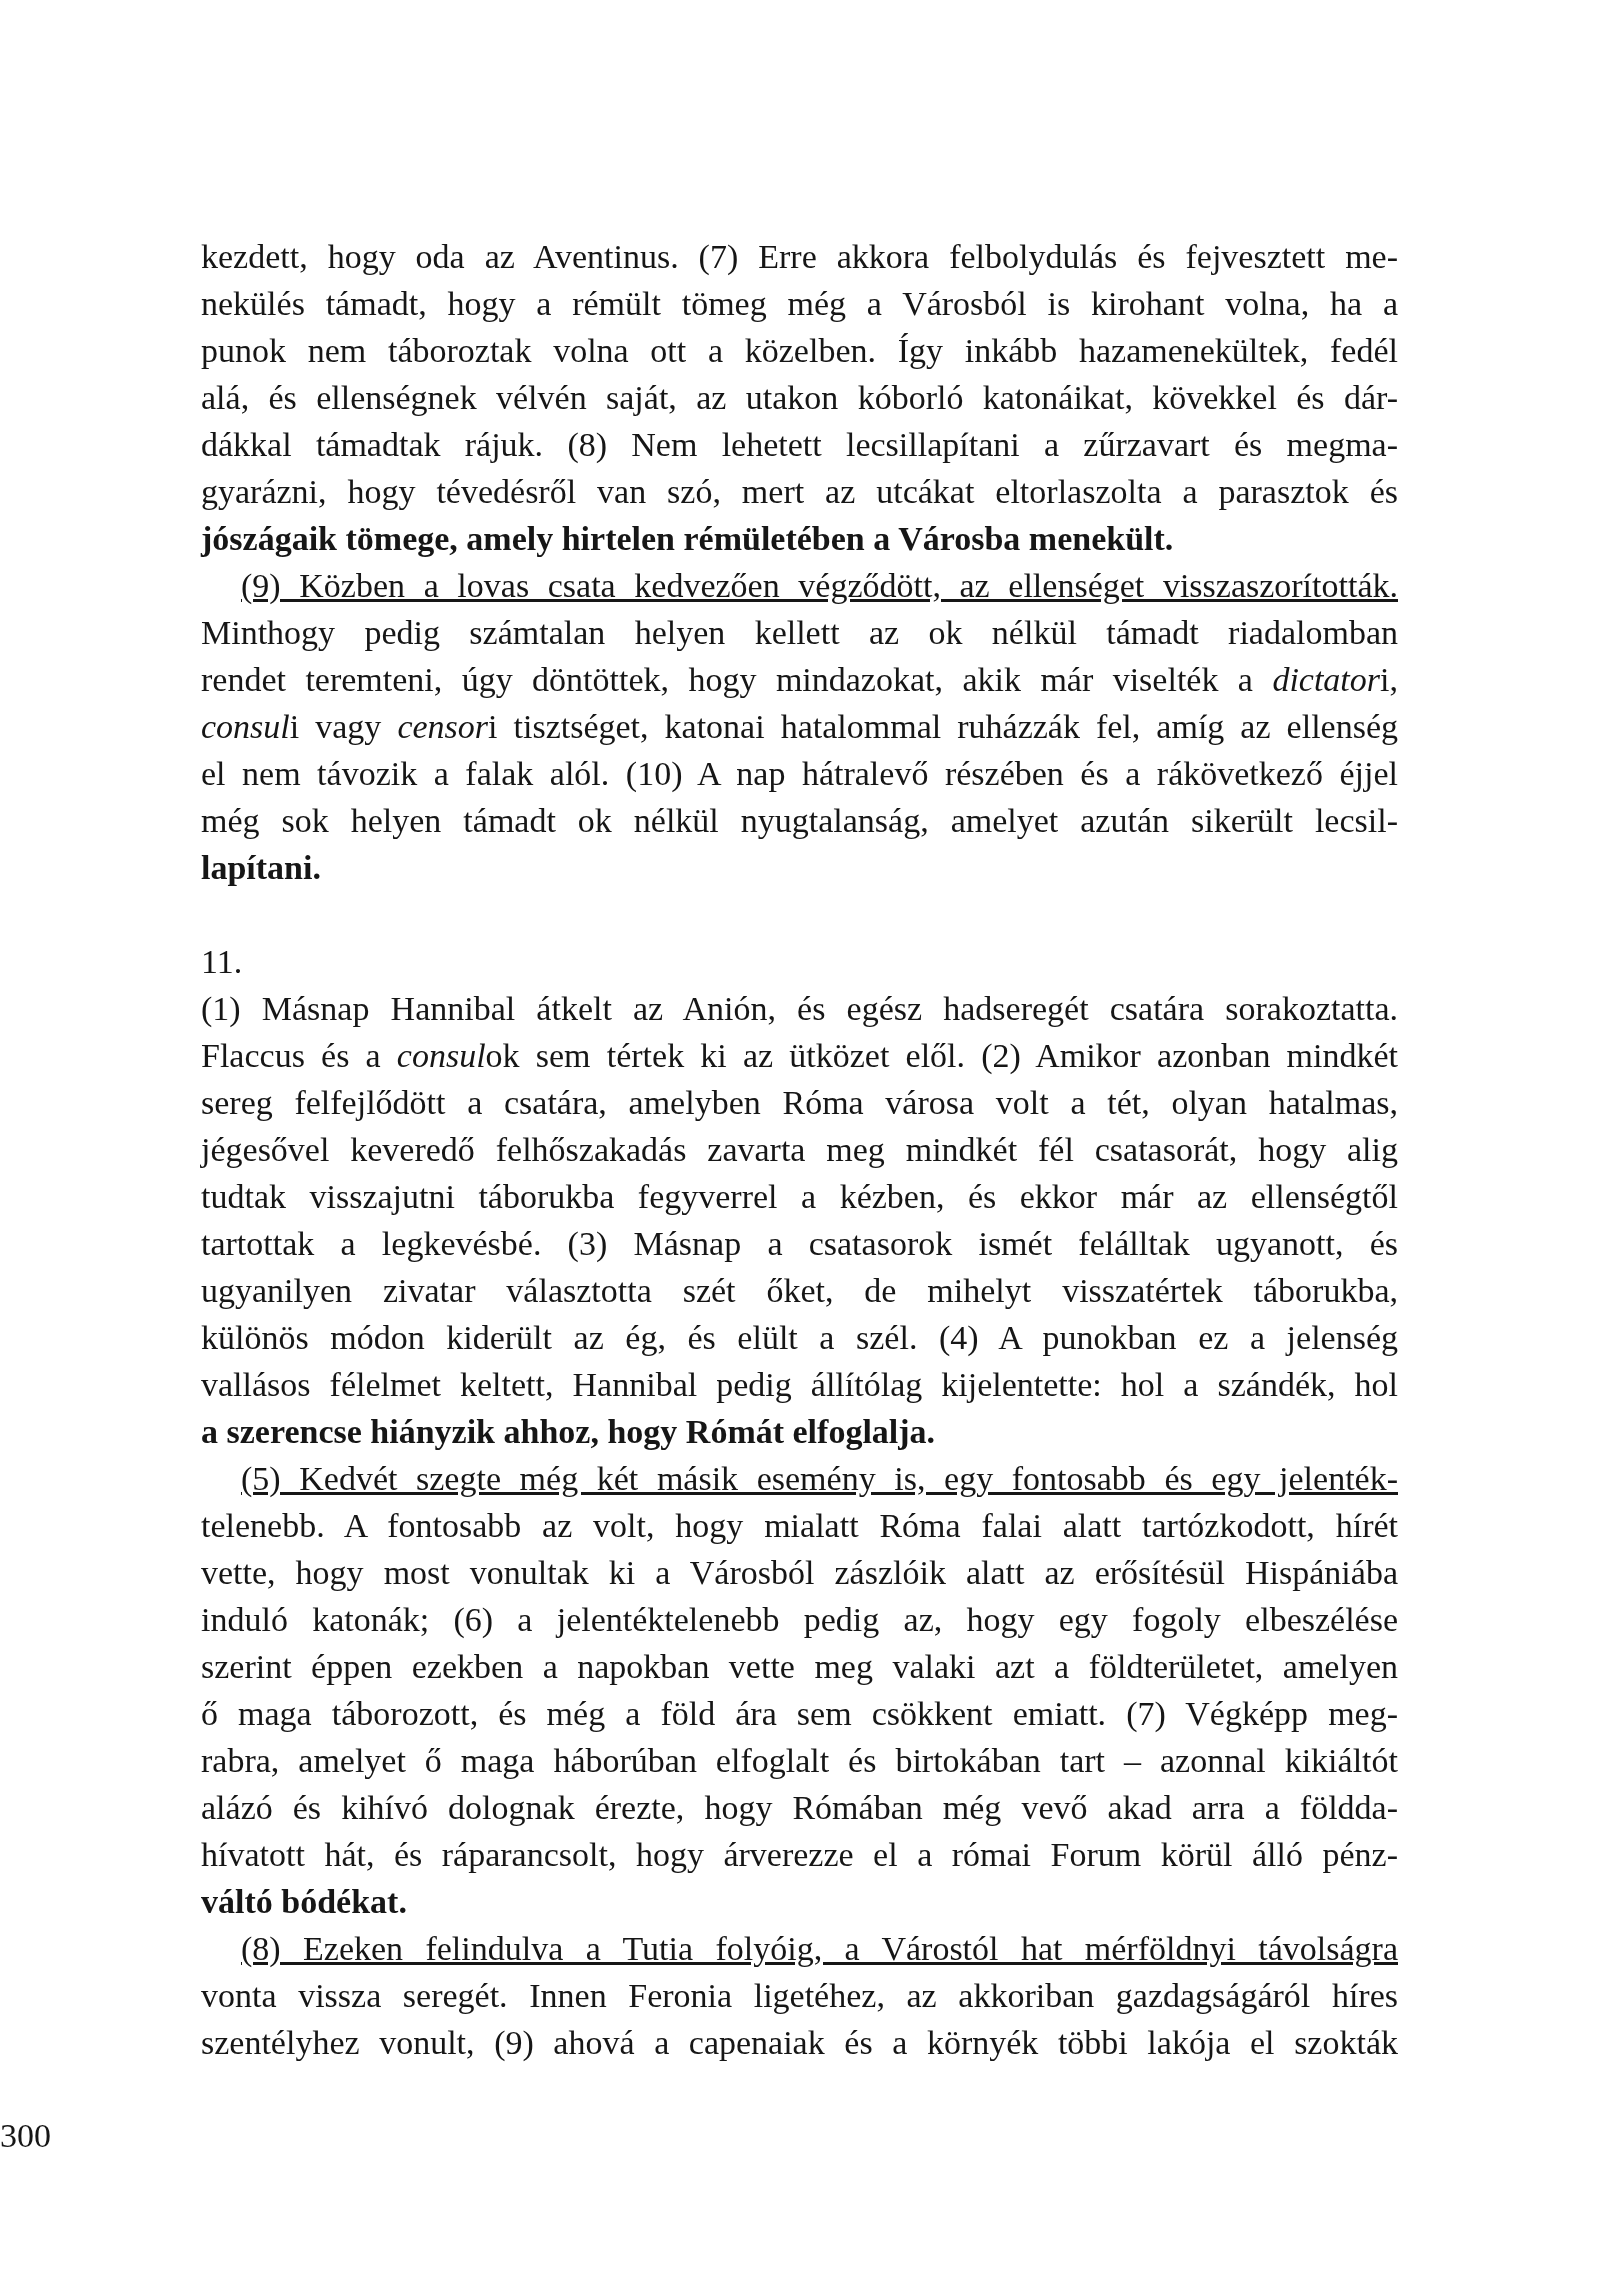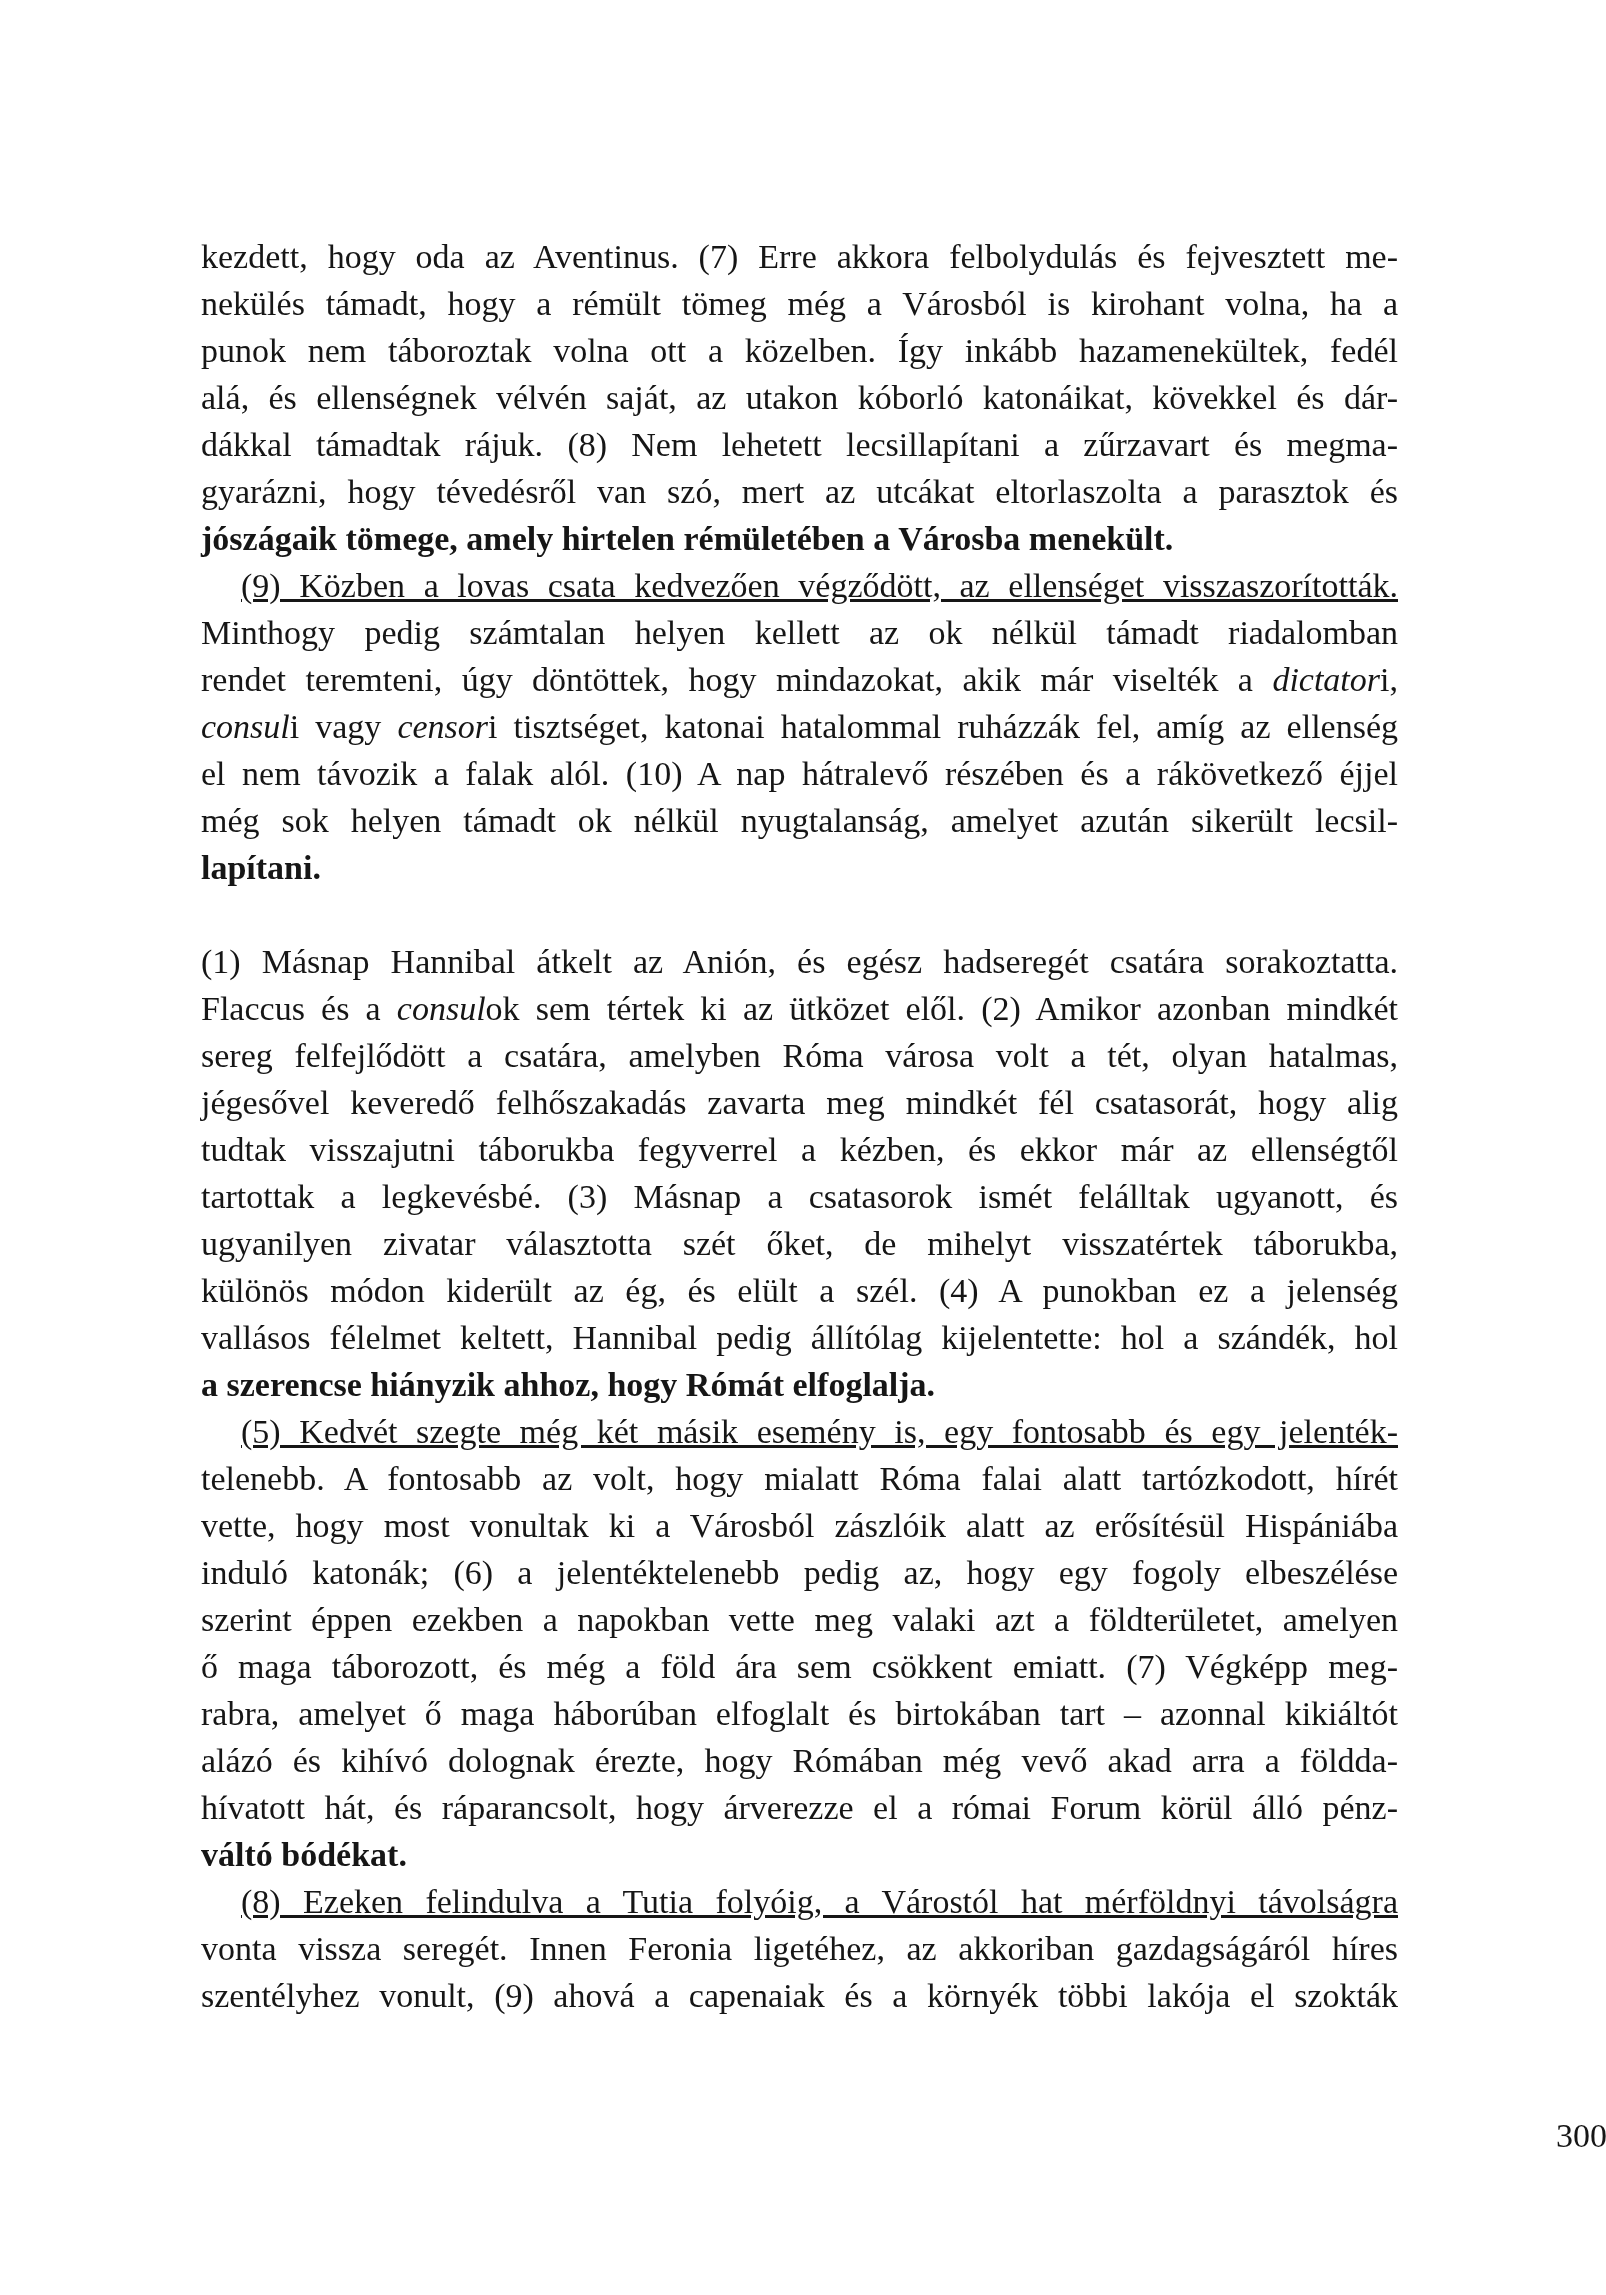--- a/index.html
+++ b/index.html
@@ -28,21 +28,21 @@
   }
   .line.last { text-align-last: left; font-weight: bold; }
   .line.indent { padding-left: 40px; text-decoration: underline; }
   .blank { display: block; height: 47px; }
   .heading { display: block; height: 47px; }
   em { }
   .page-number {
     position: absolute;
     left: 0; width: 1607px;
     top: 2117px;
-    text-align: right;
+    text-align: left;
     font-family: "Liberation Serif", "DejaVu Serif", serif;
     font-size: 34px;
     color: #161616;
   }
 </style>
 </head>
 <body>
 
 <div class="page">
   <div class="text-block">
@@ -56,20 +56,21 @@
         <div class="line last"><span>jószágaik tömege, amely hirtelen rémületében a Városba menekült.</span></div>
         <div class="line indent"><span>(9) Közben a lovas csata kedvezően végződött, az ellenséget visszaszorították.</span></div>
         <div class="line"><span>Minthogy pedig számtalan helyen kellett az ok nélkül támadt riadalomban</span></div>
         <div class="line"><span>rendet teremteni, úgy döntöttek, hogy mindazokat, akik már viselték a </span><em>dictator</em><span>i,</span></div>
         <div class="line"><em>consul</em><span>i vagy </span><em>censor</em><span>i tisztséget, katonai hatalommal ruházzák fel, amíg az ellenség</span></div>
         <div class="line"><span>el nem távozik a falak alól. (10) A nap hátralevő részében és a rákövetkező éjjel</span></div>
         <div class="line"><span>még sok helyen támadt ok nélkül nyugtalanság, amelyet azután sikerült lecsil-</span></div>
         <div class="line last"><span>lapítani.</span></div>
       </div>
     <div class="blank"></div>
+    <div class="heading">11.</div>
     <div>
         <div class="line"><span>(1) Másnap Hannibal átkelt az Anión, és egész hadseregét csatára sorakoztatta.</span></div>
         <div class="line"><span>Flaccus és a </span><em>consul</em><span>ok sem tértek ki az ütközet elől. (2) Amikor azonban mindkét</span></div>
         <div class="line"><span>sereg felfejlődött a csatára, amelyben Róma városa volt a tét, olyan hatalmas,</span></div>
         <div class="line"><span>jégesővel keveredő felhőszakadás zavarta meg mindkét fél csatasorát, hogy alig</span></div>
         <div class="line"><span>tudtak visszajutni táborukba fegyverrel a kézben, és ekkor már az ellenségtől</span></div>
         <div class="line"><span>tartottak a legkevésbé. (3) Másnap a csatasorok ismét felálltak ugyanott, és</span></div>
         <div class="line"><span>ugyanilyen zivatar választotta szét őket, de mihelyt visszatértek táborukba,</span></div>
         <div class="line"><span>különös módon kiderült az ég, és elült a szél. (4) A punokban ez a jelenség</span></div>
         <div class="line"><span>vallásos félelmet keltett, Hannibal pedig állítólag kijelentette: hol a szándék, hol</span></div>

